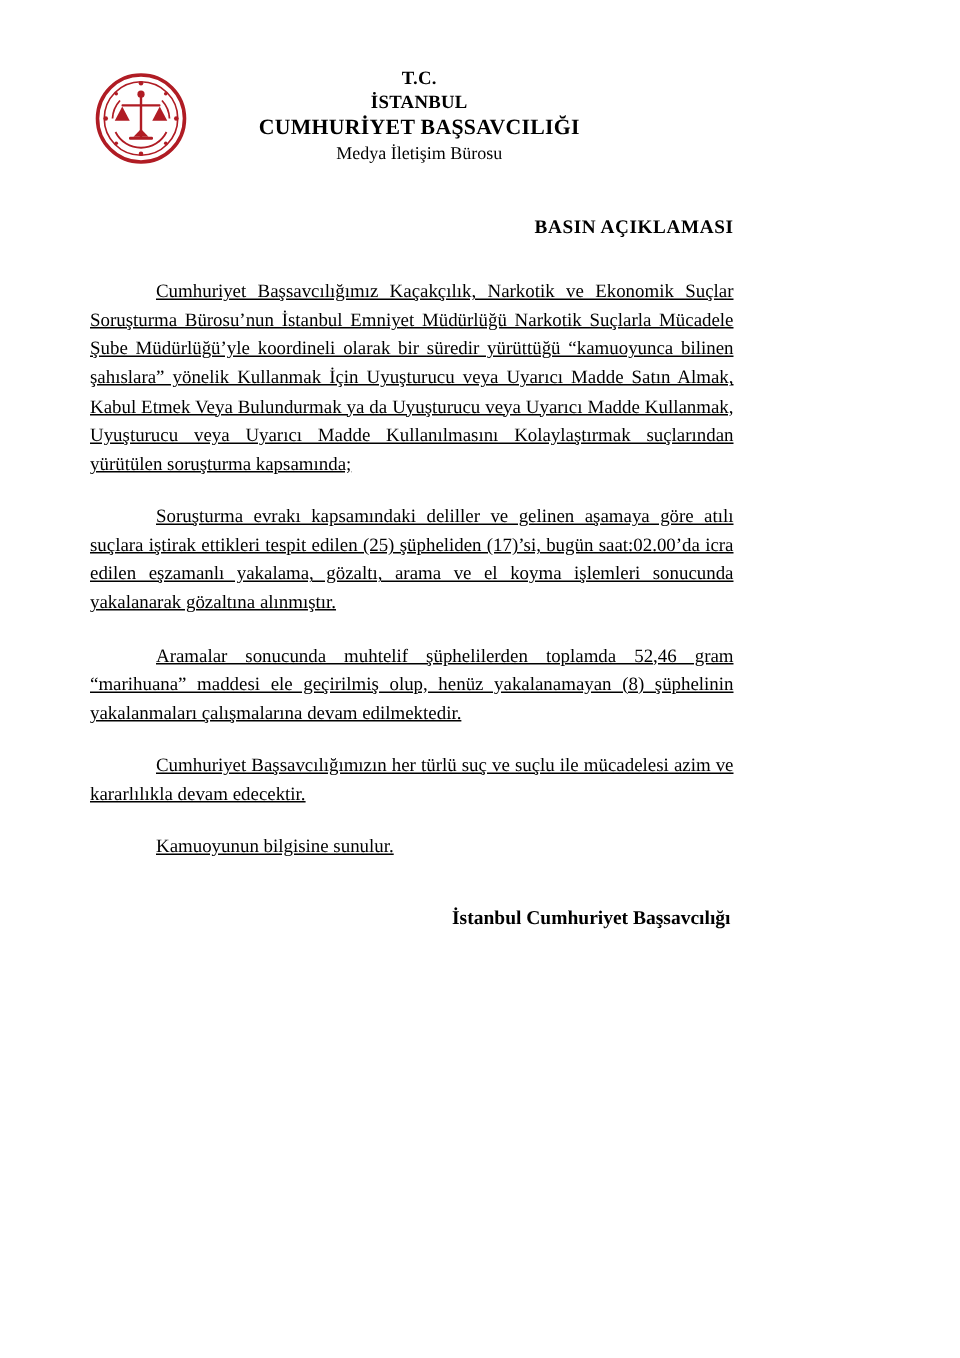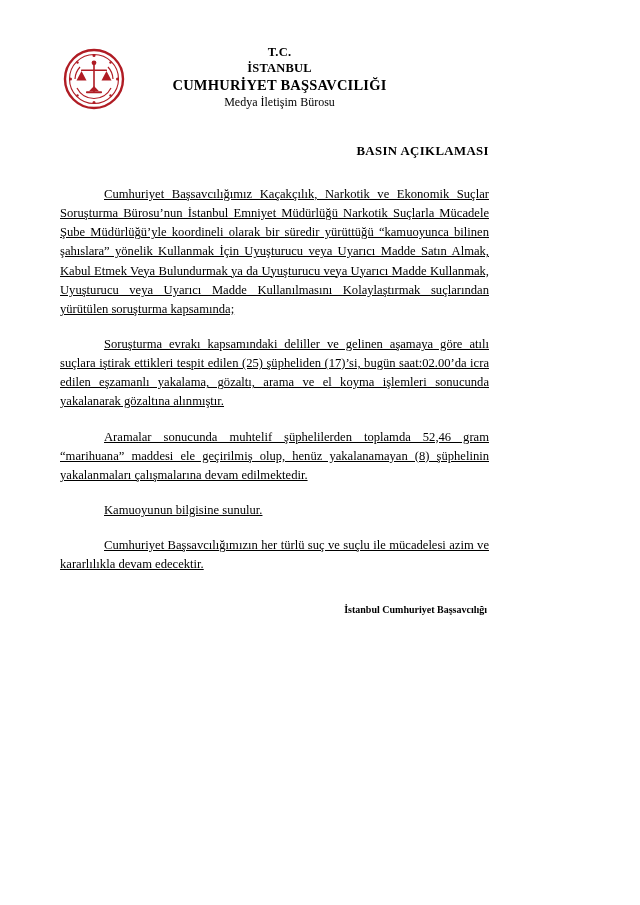--- a/index.html
+++ b/index.html
@@ -85,21 +85,21 @@
     hyphens: none;
     text-decoration: underline;
   }
   p.para:last-child {
     margin-bottom: 0;
   }
   .signature {
     margin-top: 30px;
     text-align: right;
     font-weight: bold;
-    font-size: 10px;
+    font-size: 13px;
     padding-right: 2px;
   }
 </style>
 </head>
 <body>
 
 <div class="page">
 
   <div class="header">
 
@@ -142,19 +142,19 @@
     </div>
   </div>
 
 
   <div class="doc-title">BASIN AÇIKLAMASI</div>
 
   <div class="body-block">
     <p class="para">Cumhuriyet Başsavcılığımız Kaçakçılık, Narkotik ve Ekonomik Suçlar Soruşturma Bürosu’nun İstanbul Emniyet Müdürlüğü Narkotik Suçlarla Mücadele Şube Müdürlüğü’yle koordineli olarak bir süredir yürüttüğü “kamuoyunca bilinen şahıslara” yönelik Kullanmak İçin Uyuşturucu veya Uyarıcı Madde Satın Almak, Kabul Etmek Veya Bulundurmak ya da Uyuşturucu veya Uyarıcı Madde Kullanmak, Uyuşturucu veya Uyarıcı Madde Kullanılmasını Kolaylaştırmak suçlarından yürütülen soruşturma kapsamında;</p>
     <p class="para">Soruşturma evrakı kapsamındaki deliller ve gelinen aşamaya göre atılı suçlara iştirak ettikleri tespit edilen (25) şüpheliden (17)’si, bugün saat:02.00’da icra edilen eşzamanlı yakalama, gözaltı, arama ve el koyma işlemleri sonucunda yakalanarak gözaltına alınmıştır.</p>
     <p class="para">Aramalar sonucunda muhtelif şüphelilerden toplamda 52,46 gram “marihuana” maddesi ele geçirilmiş olup, henüz yakalanamayan (8) şüphelinin yakalanmaları çalışmalarına devam edilmektedir.</p>
+    <p class="para">Cumhuriyet Başsavcılığımızın her türlü suç ve suçlu ile mücadelesi azim ve kararlılıkla devam edecektir.</p>
     <p class="para">Kamuoyunun bilgisine sunulur.</p>
-    <p class="para">Cumhuriyet Başsavcılığımızın her türlü suç ve suçlu ile mücadelesi azim ve kararlılıkla devam edecektir.</p>
   </div>
 
   <div class="signature">İstanbul Cumhuriyet Başsavcılığı</div>
 
 </div>
 
 </body></html>

